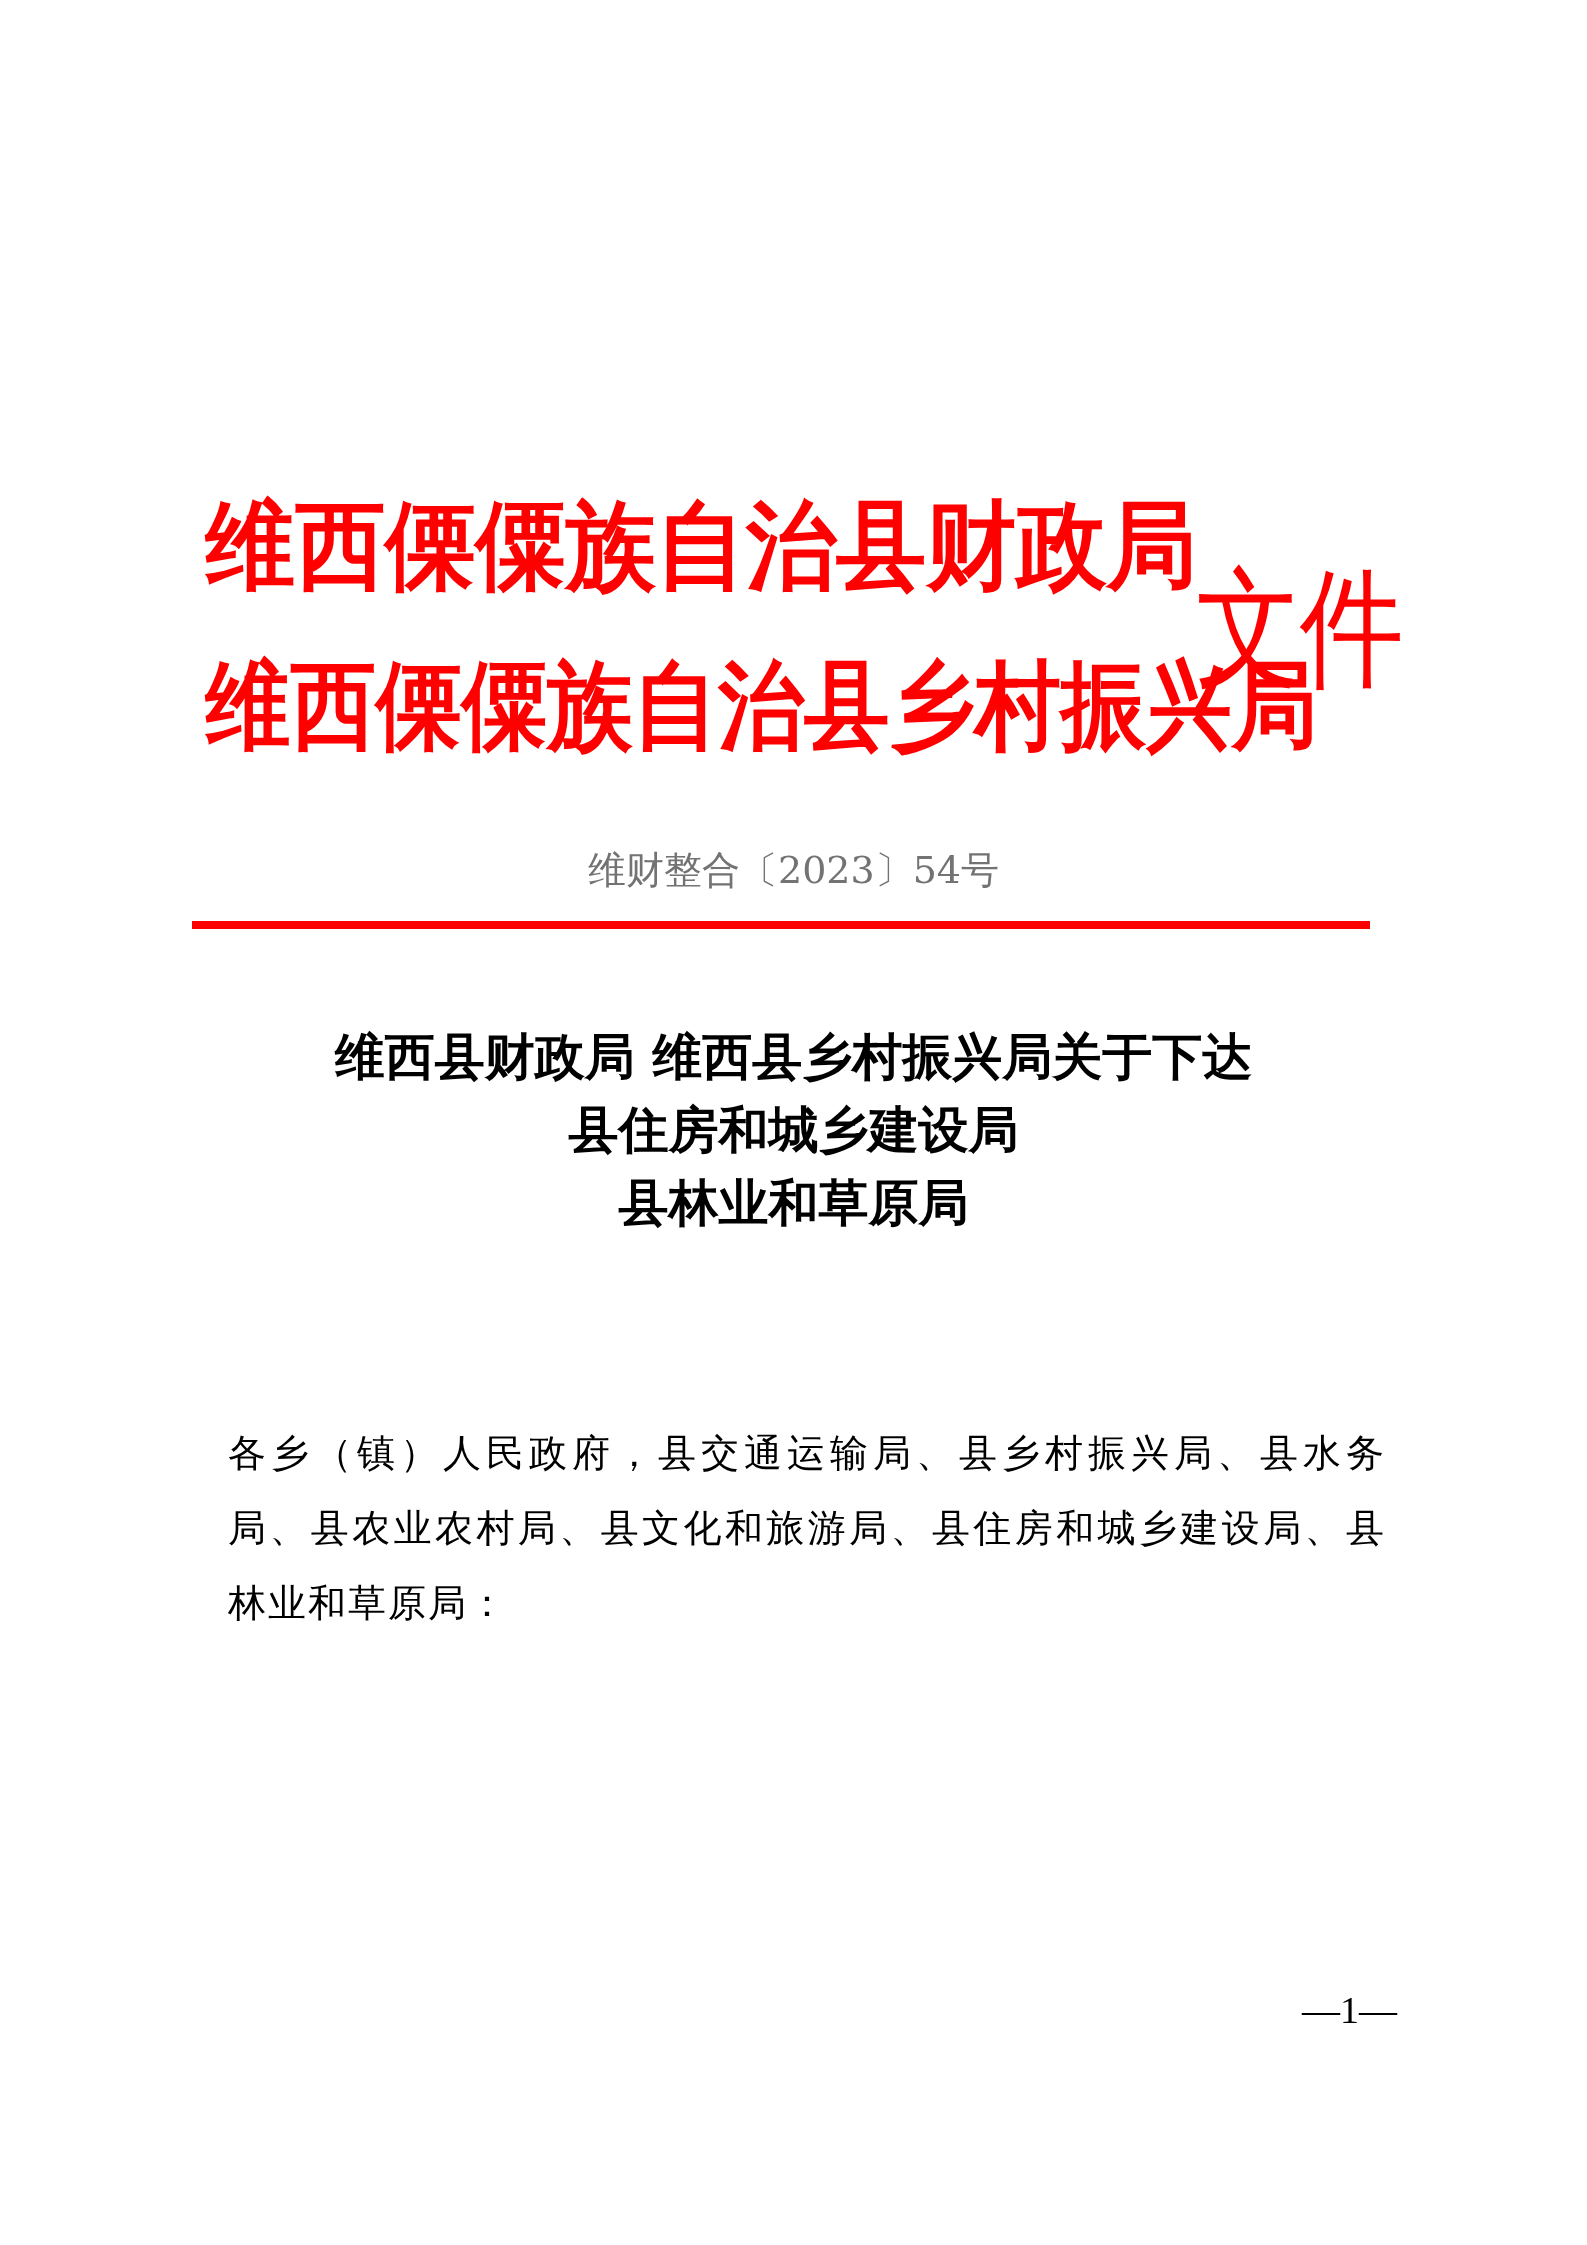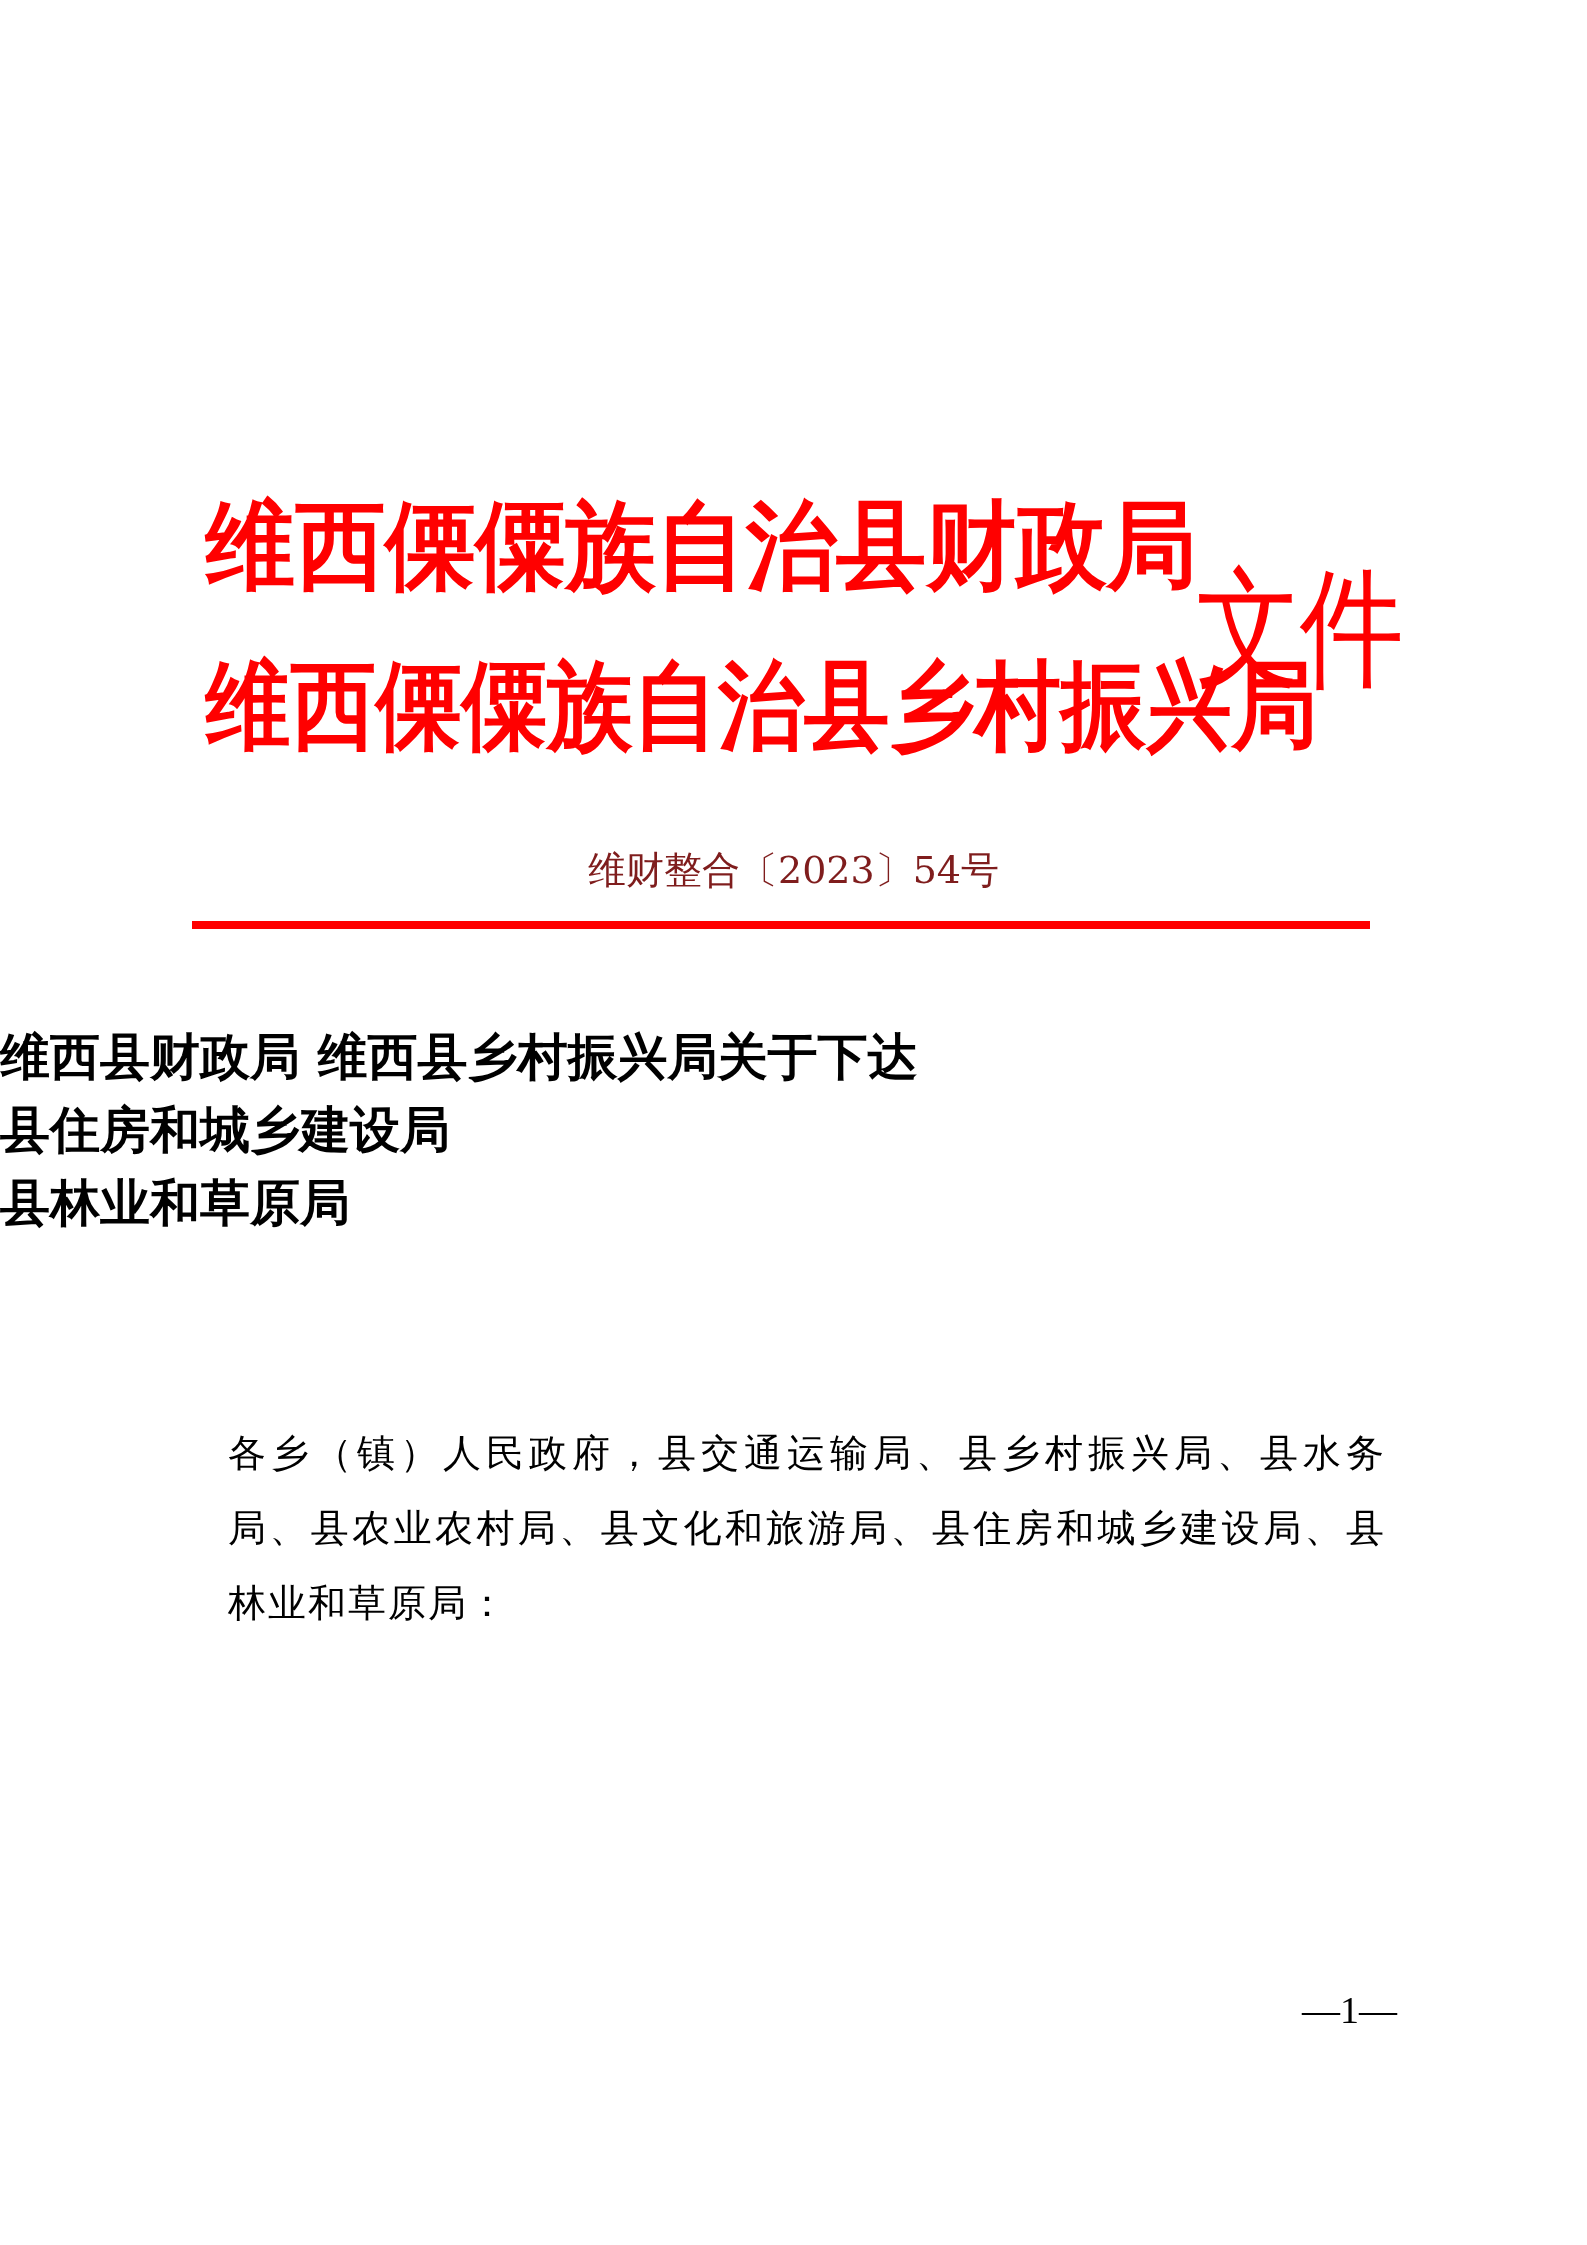--- a/index.html
+++ b/index.html
@@ -12,24 +12,24 @@
                  font-size: 92px; line-height: 110px; white-space: nowrap;
                  letter-spacing: 0px; transform-origin: left top; }
   .issuer-1 { top: 488px; transform: scale(0.98, 1.05); }
   .issuer-2 { top: 648px; transform: scale(0.93, 1.05); }
   .doc-type { position: absolute; left: 1196px; top: 545px; color: #ff0000;
               font-family: "DejaVu Serif", serif; font-size: 118px; line-height: 150px;
               white-space: nowrap; transform-origin: left top; transform: scale(0.88, 1.1); }
 
   .doc-number { position: absolute; left: 0; width: 1587px; top: 844px; text-align: center;
                 font-family: "DejaVu Serif", "Liberation Serif", serif; font-size: 38px; line-height: 52px;
-                color: #7f1d1d; }
+                color: #737373; }
   .red-rule { position: absolute; left: 192px; top: 921px; width: 1178px; height: 8px; background: #ff0000; }
 
-  .title { position: absolute; left: 0; width: 1587px; top: 1020px; 
+  .title { position: absolute; left: 0; width: 1587px; top: 1020px; text-align: center;
            font-family: "DejaVu Serif", serif; font-weight: bold; font-size: 50px; line-height: 73px; }
   .title .tline { display: block; white-space: nowrap; }
 
   .body-text { position: absolute; left: 212px; width: 1190px; top: 1400px;
                font-family: "DejaVu Serif", "Liberation Serif", serif; font-size: 38px; line-height: 75px;
                text-align: justify; text-align-last: left; letter-spacing: 2px; }
   .body-text p { margin: 16px; }
   .body-text .indent { text-indent: 80px; }
 
   .page-number { position: absolute; left: 1302px; top: 1988px; font-family: "Liberation Serif", serif;

